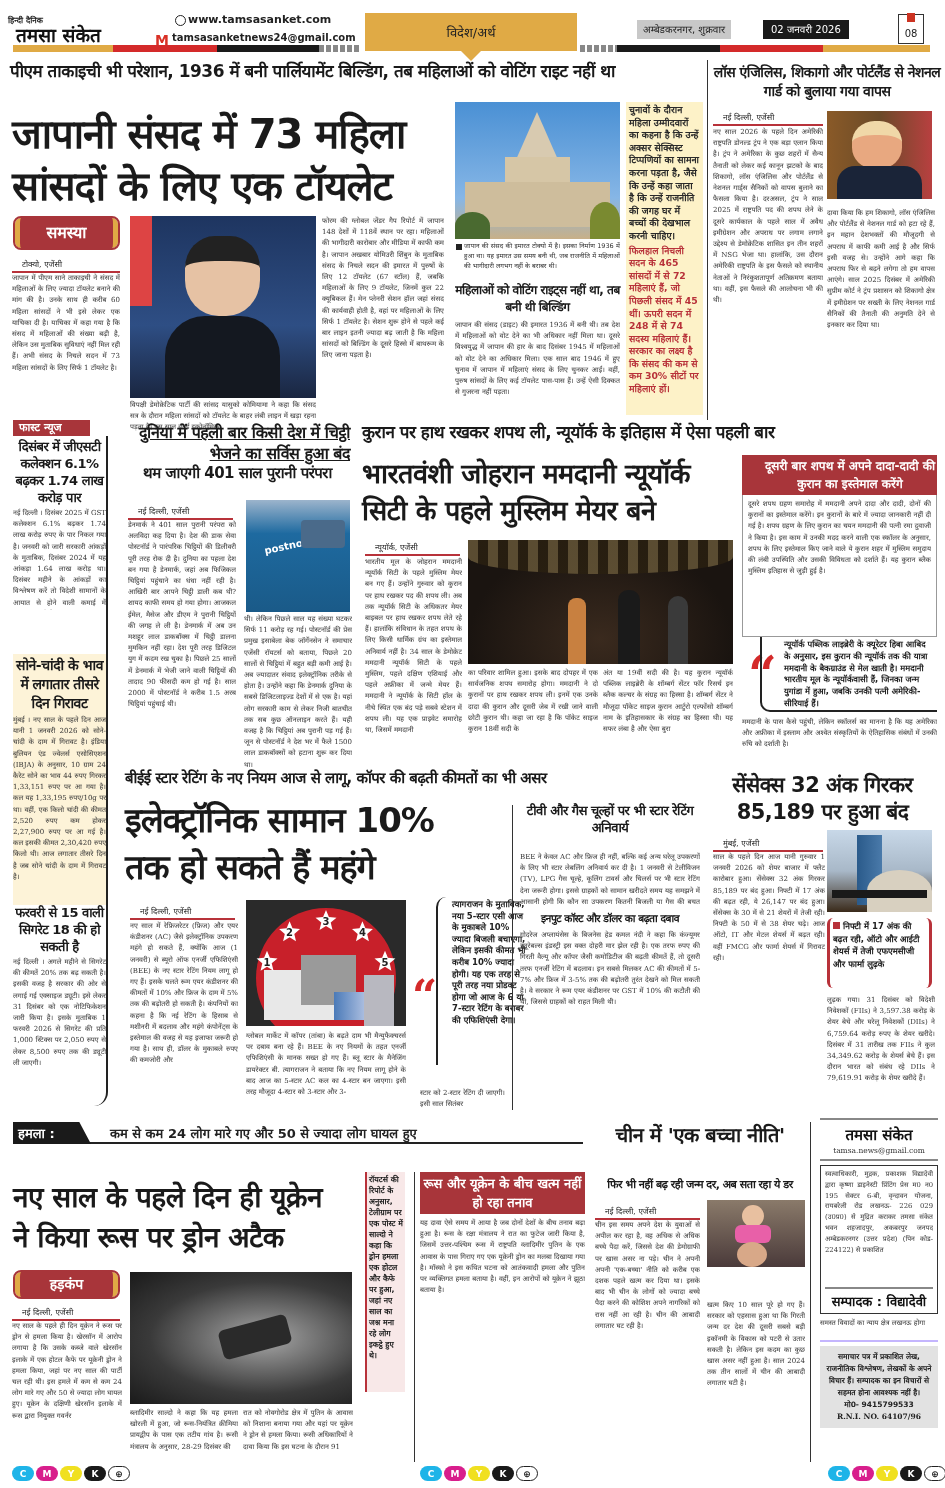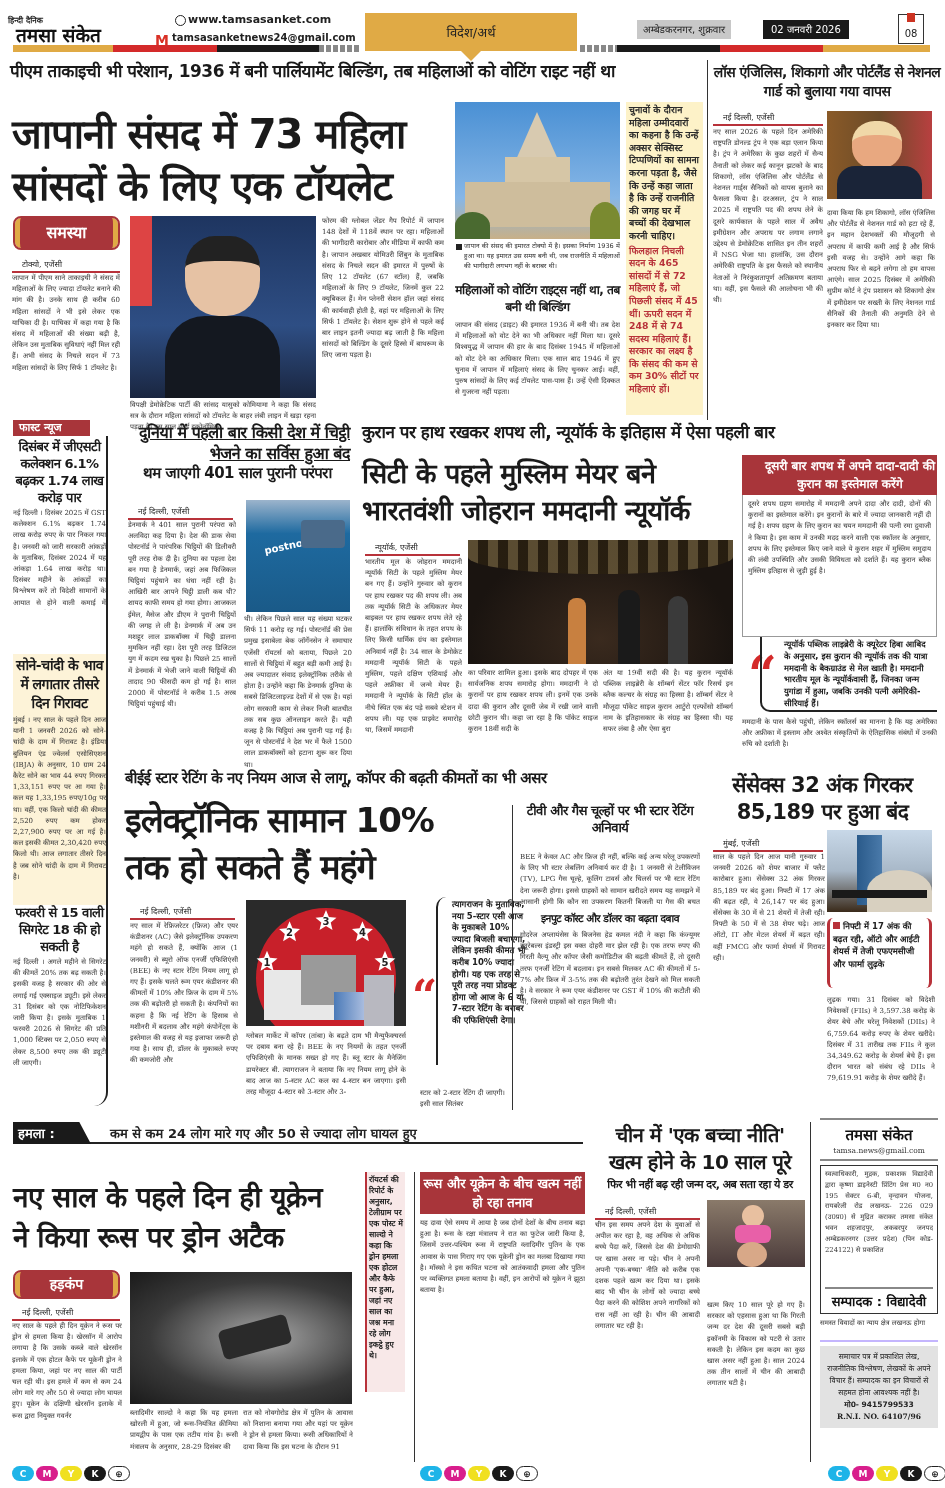--- a/index.html
+++ b/index.html
@@ -124,22 +124,22 @@
 <div class="abs dateline" style="left:128px;top:505px;width:105px;">नई दिल्ली, एजेंसी</div>
 <div class="abs body-text" style="left:128px;top:520px;width:108px;height:250px;">डेनमार्क ने 401 साल पुरानी परंपरा को अलविदा कह दिया है। देश की डाक सेवा पोस्टनॉर्ड ने पारंपरिक चिट्ठियों की डिलीवरी पूरी तरह रोक दी है। दुनिया का पहला देश बन गया है डेनमार्क, जहां अब फिजिकल चिट्ठियां पहुंचाने का धंधा नहीं रही है। आखिरी बार आपने चिट्ठी डाली कब थी? शायद काफी समय हो गया होगा। आजकल ईमेल, मैसेज और डीएम ने पुरानी चिट्ठियों की जगह ले ली है। डेनमार्क में अब उन मशहूर लाल डाकबॉक्स में चिट्ठी डालना मुमकिन नहीं रहा। देश पूरी तरह डिजिटल युग में कदम रख चुका है। पिछले 25 सालों में डेनमार्क में भेजी जाने वाली चिट्ठियों की तादाद 90 फीसदी कम हो गई है। साल 2000 में पोस्टनॉर्ड ने करीब 1.5 अरब चिट्ठियां पहुंचाई थी।</div>
 <div class="abs img" style="left:246px;top:500px;width:104px;height:112px;background:linear-gradient(180deg,#9cb4cc 0%,#1e6aa0 30%,#1a5a88 100%);">
   <div style="position:absolute;left:18px;top:40px;font-size:10px;color:#fff;font-weight:bold;transform:rotate(-12deg);">postnord</div>
   <div style="position:absolute;left:55px;top:20px;width:44px;height:28px;background:#4a6a8a;border-radius:4px;"></div>
 </div>
 <div class="abs body-text" style="left:244px;top:614px;width:108px;height:156px;">थी। लेकिन पिछले साल यह संख्या घटकर सिर्फ 11 करोड़ रह गई। पोस्टनॉर्ड की प्रेस प्रमुख इसाबेला बेक जॉर्गेनसेन ने समाचार एजेंसी रॉयटर्स को बताया, पिछले 20 सालों से चिट्ठियां में बहुत बड़ी कमी आई है। अब ज्यादातर संवाद इलेक्ट्रॉनिक तरीके से होता है। उन्होंने कहा कि डेनमार्क दुनिया के सबसे डिजिटलाइज्ड देशों में से एक है। यहां लोग सरकारी काम से लेकर निजी बातचीत तक सब कुछ ऑनलाइन करते हैं। यही वजह है कि चिट्ठियां अब पुरानी पड़ गई हैं। जून से पोस्टनॉर्ड ने देश भर में फैले 1500 लाल डाकबॉक्सों को हटाना शुरू कर दिया था।</div>
 
 <div class="abs hd" style="left:362px;top:424px;width:575px;font-size:17px;">कुरान पर हाथ रखकर शपथ ली, न्यूयॉर्क के इतिहास में ऐसा पहली बार</div>
 <div class="abs hd" style="left:362px;top:455px;width:365px;font-size:27px;line-height:37px;">
+  <div>भारतवंशी जोहरान ममदानी न्यूयॉर्क</div>
   <div>सिटी के पहले मुस्लिम मेयर बने</div>
-  <div>भारतवंशी जोहरान ममदानी न्यूयॉर्क</div>
 </div>
 <div class="abs dateline" style="left:365px;top:541px;width:95px;">न्यूयॉर्क, एजेंसी</div>
 <div class="abs body-text" style="left:365px;top:557px;width:97px;height:215px;">भारतीय मूल के जोहरान ममदानी न्यूयॉर्क सिटी के पहले मुस्लिम मेयर बन गए हैं। उन्होंने गुरुवार को कुरान पर हाथ रखकर पद की शपथ ली। अब तक न्यूयॉर्क सिटी के अधिकतर मेयर बाइबल पर हाथ रखकर शपथ लेते रहे हैं। हालांकि संविधान के तहत शपथ के लिए किसी धार्मिक ग्रंथ का इस्तेमाल अनिवार्य नहीं है। 34 साल के डेमोक्रेट ममदानी न्यूयॉर्क सिटी के पहले मुस्लिम, पहले दक्षिण एशियाई और पहले अफ्रीका में जन्मे मेयर हैं। ममदानी ने न्यूयॉर्क के सिटी हॉल के नीचे स्थित एक बंद पड़े सबवे स्टेशन में शपथ ली। यह एक प्राइवेट समारोह था, जिसमें ममदानी</div>
 <div class="abs img" style="left:468px;top:540px;width:265px;height:124px;background:radial-gradient(ellipse at 50% 80%,#3a2a1e 0%,#1a1410 70%);">
   <div style="position:absolute;left:0;top:0;width:265px;height:34px;background:repeating-linear-gradient(90deg,#6a5a3a 0 10px,#2a2010 10px 20px);opacity:.8;border-radius:0 0 50% 50%;"></div>
   <div style="position:absolute;left:100px;top:58px;width:18px;height:66px;background:#c88040;border-radius:8px 8px 0 0;"></div>
   <div style="position:absolute;left:150px;top:50px;width:22px;height:74px;background:#1a1a1a;border-radius:10px 10px 0 0;"></div>
   <div style="position:absolute;left:200px;top:56px;width:20px;height:68px;background:#3a3a3a;border-radius:10px 10px 0 0;"></div>
 </div>
 <div class="abs body-text" style="left:468px;top:668px;width:130px;height:104px;">का परिवार शामिल हुआ। इसके बाद दोपहर में एक सार्वजनिक शपथ समारोह होगा। ममदानी ने दो कुरानों पर हाथ रखकर शपथ ली। इनमें एक उनके दादा की कुरान और दूसरी जेब में रखी जाने वाली छोटी कुरान थी। कहा जा रहा है कि पॉकेट साइज कुरान 18वीं सदी के</div>
@@ -245,21 +245,20 @@
 
 <div class="abs" style="left:365px;top:1172px;width:40px;height:220px;background:#f8e8e8;border-left:2px solid #b8323a;padding:2px 2px;">
   <div style="font-size:7.8px;font-weight:bold;line-height:11px;color:#222;">रॉयटर्स की रिपोर्ट के अनुसार, टेलीग्राम पर एक पोस्ट में साल्दो ने कहा कि ड्रोन हमला एक होटल और कैफे पर हुआ, जहां नए साल का जश्न मना रहे लोग इकट्ठे हुए थे।</div>
 </div>
 <div class="vline" style="left:414px;top:1172px;height:290px;"></div>
 <div class="abs redbox" style="left:420px;top:1172px;width:165px;height:42px;font-size:13px;line-height:19px;padding-top:2px;">रूस और यूक्रेन के बीच खत्म नहीं हो रहा तनाव</div>
 <div class="abs body-text" style="left:420px;top:1218px;width:165px;height:240px;">यह दावा ऐसे समय में आया है जब दोनों देशों के बीच तनाव बढ़ा हुआ है। रूस के रक्षा मंत्रालय ने रात का फुटेज जारी किया है, जिसमें उत्तर-पश्चिम रूस में राष्ट्रपति व्लादिमीर पुतिन के एक आवास के पास गिराए गए एक यूक्रेनी ड्रोन का मलबा दिखाया गया है। मॉस्को ने इस कथित घटना को आतंकवादी हमला और पुतिन पर व्यक्तिगत हमला बताया है। वहीं, इन आरोपों को यूक्रेन ने झूठा बताया है।</div>
 
 <div class="abs hd" style="left:590px;top:1122px;width:220px;font-size:20px;text-align:center;line-height:27px;">
   <div>चीन में 'एक बच्चा नीति'</div>
-  <div>खत्म होने के 10 साल पूरे</div>
 </div>
 <div class="abs hd" style="left:590px;top:1179px;width:220px;font-size:11px;text-align:center;">फिर भी नहीं बढ़ रही जन्म दर, अब सता रहा ये डर</div>
 <div class="abs dateline" style="left:595px;top:1205px;width:105px;">नई दिल्ली, एजेंसी</div>
 <div class="abs body-text" style="left:595px;top:1220px;width:105px;height:240px;">चीन इस समय अपने देश के युवाओं से अपील कर रहा है, वह अधिक से अधिक बच्चे पैदा करें, जिससे देश की डेमोग्राफी पर खास असर ना पड़े। चीन ने अपनी अपनी 'एक-बच्चा' नीति को करीब एक दशक पहले खत्म कर दिया था। इसके बाद भी चीन के लोगों को ज्यादा बच्चे पैदा करने की कोशिश अपने नागरिकों को रास नहीं आ रही है। चीन की आबादी लगातार घट रही है।</div>
 <div class="abs img" style="left:707px;top:1200px;width:98px;height:67px;background:linear-gradient(180deg,#8a7a6a 0%,#4a3a3a 100%);">
   <div style="position:absolute;left:35px;top:5px;width:22px;height:22px;background:#e8c0a0;border-radius:50%;"></div>
   <div style="position:absolute;left:28px;top:25px;width:36px;height:18px;background:#e860a8;border-radius:6px;"></div>
   <div style="position:absolute;left:30px;top:42px;width:30px;height:25px;background:#d8a888;border-radius:50%;"></div>
 </div>
 <div class="abs body-text" style="left:707px;top:1272px;width:98px;height:188px;margin-top:28px;">खत्म किए 10 साल पूरे हो गए हैं। सरकार को एहसास हुआ था कि गिरती जन्म दर देश की दूसरी सबसे बड़ी इकॉनमी के विकास को पटरी से उतार सकती है। लेकिन इस कदम का कुछ खास असर नहीं हुआ है। साल 2024 तक तीन सालों में चीन की आबादी लगातार घटी है।</div>
@@ -267,21 +266,21 @@
 <div class="vline" style="left:810px;top:1122px;height:340px;"></div>
 <div class="abs" style="left:820px;top:1118px;width:118px;height:350px;">
   <div style="border-top:2px solid #888;font-size:15px;font-weight:bold;font-family:'DejaVu Serif',serif;text-align:center;padding-top:4px;color:#111;">तमसा संकेत</div>
   <div style="font-size:7.5px;font-family:'DejaVu Serif',serif;text-align:center;color:#333;padding:2px 0 4px;border-bottom:2px solid #888;">tamsa.news@gmail.com</div>
   <div style="margin-top:4px;border:1px solid #333;padding:3px 4px;">
     <div class="body-text" style="font-size:6.8px;line-height:10.8px;height:118px;">स्वत्वाधिकारी, मुद्रक, प्रकाशक विद्यादेवी द्वारा कृष्णा डाइनेस्टी प्रिंटिंग प्रेस म0 न0 195 सेक्टर 6-बी, वृन्दावन योजना, रायबरेली रोड लखनऊ- 226 029 (उ0प्र0) से मुद्रित कराकर तमसा संकेत भवन शहजादपुर, अकबरपुर जनपद अम्बेडकरनगर (उत्तर प्रदेश) (पिन कोड- 224122) से प्रकाशित</div>
     <div style="border-top:2px solid #888;font-size:13px;font-weight:bold;text-align:center;padding-top:3px;color:#111;">सम्पादक : विद्यादेवी</div>
   </div>
   <div class="body-text" style="margin-top:4px;height:24px;border-bottom:2px solid #c4b5fd;">समस्त विवादों का न्याय क्षेत्र लखनऊ होगा</div>
   <div style="margin-top:4px;background:#e2e2e2;padding:5px 4px;text-align:center;">
-    <div style="font-size:7.5px;font-weight:normal;line-height:12px;color:#222;">समाचार पत्र में प्रकाशित लेख, राजनीतिक विश्लेषण, लेखकों के अपने विचार हैं। सम्पादक का इन विचारों से सहमत होना आवश्यक नहीं है।</div>
+    <div style="font-size:7.5px;font-weight:bold;line-height:12px;color:#222;">समाचार पत्र में प्रकाशित लेख, राजनीतिक विश्लेषण, लेखकों के अपने विचार हैं। सम्पादक का इन विचारों से सहमत होना आवश्यक नहीं है।</div>
     <div style="font-size:7.5px;font-weight:bold;line-height:12px;color:#222;">मो0- 9415799533</div>
     <div style="font-size:7.5px;font-weight:bold;line-height:12px;color:#222;font-family:'DejaVu Serif',serif;">R.N.I. NO. 64107/96</div>
   </div>
 </div>
 
 <div class="abs cmyk" style="left:12px;top:1466px;">
   <span style="background:#1eb4e8">C</span>
   <span style="background:#d81e8c">M</span>
   <span style="background:#f0e020">Y</span>
   <span style="background:#1a1a1a">K</span>

